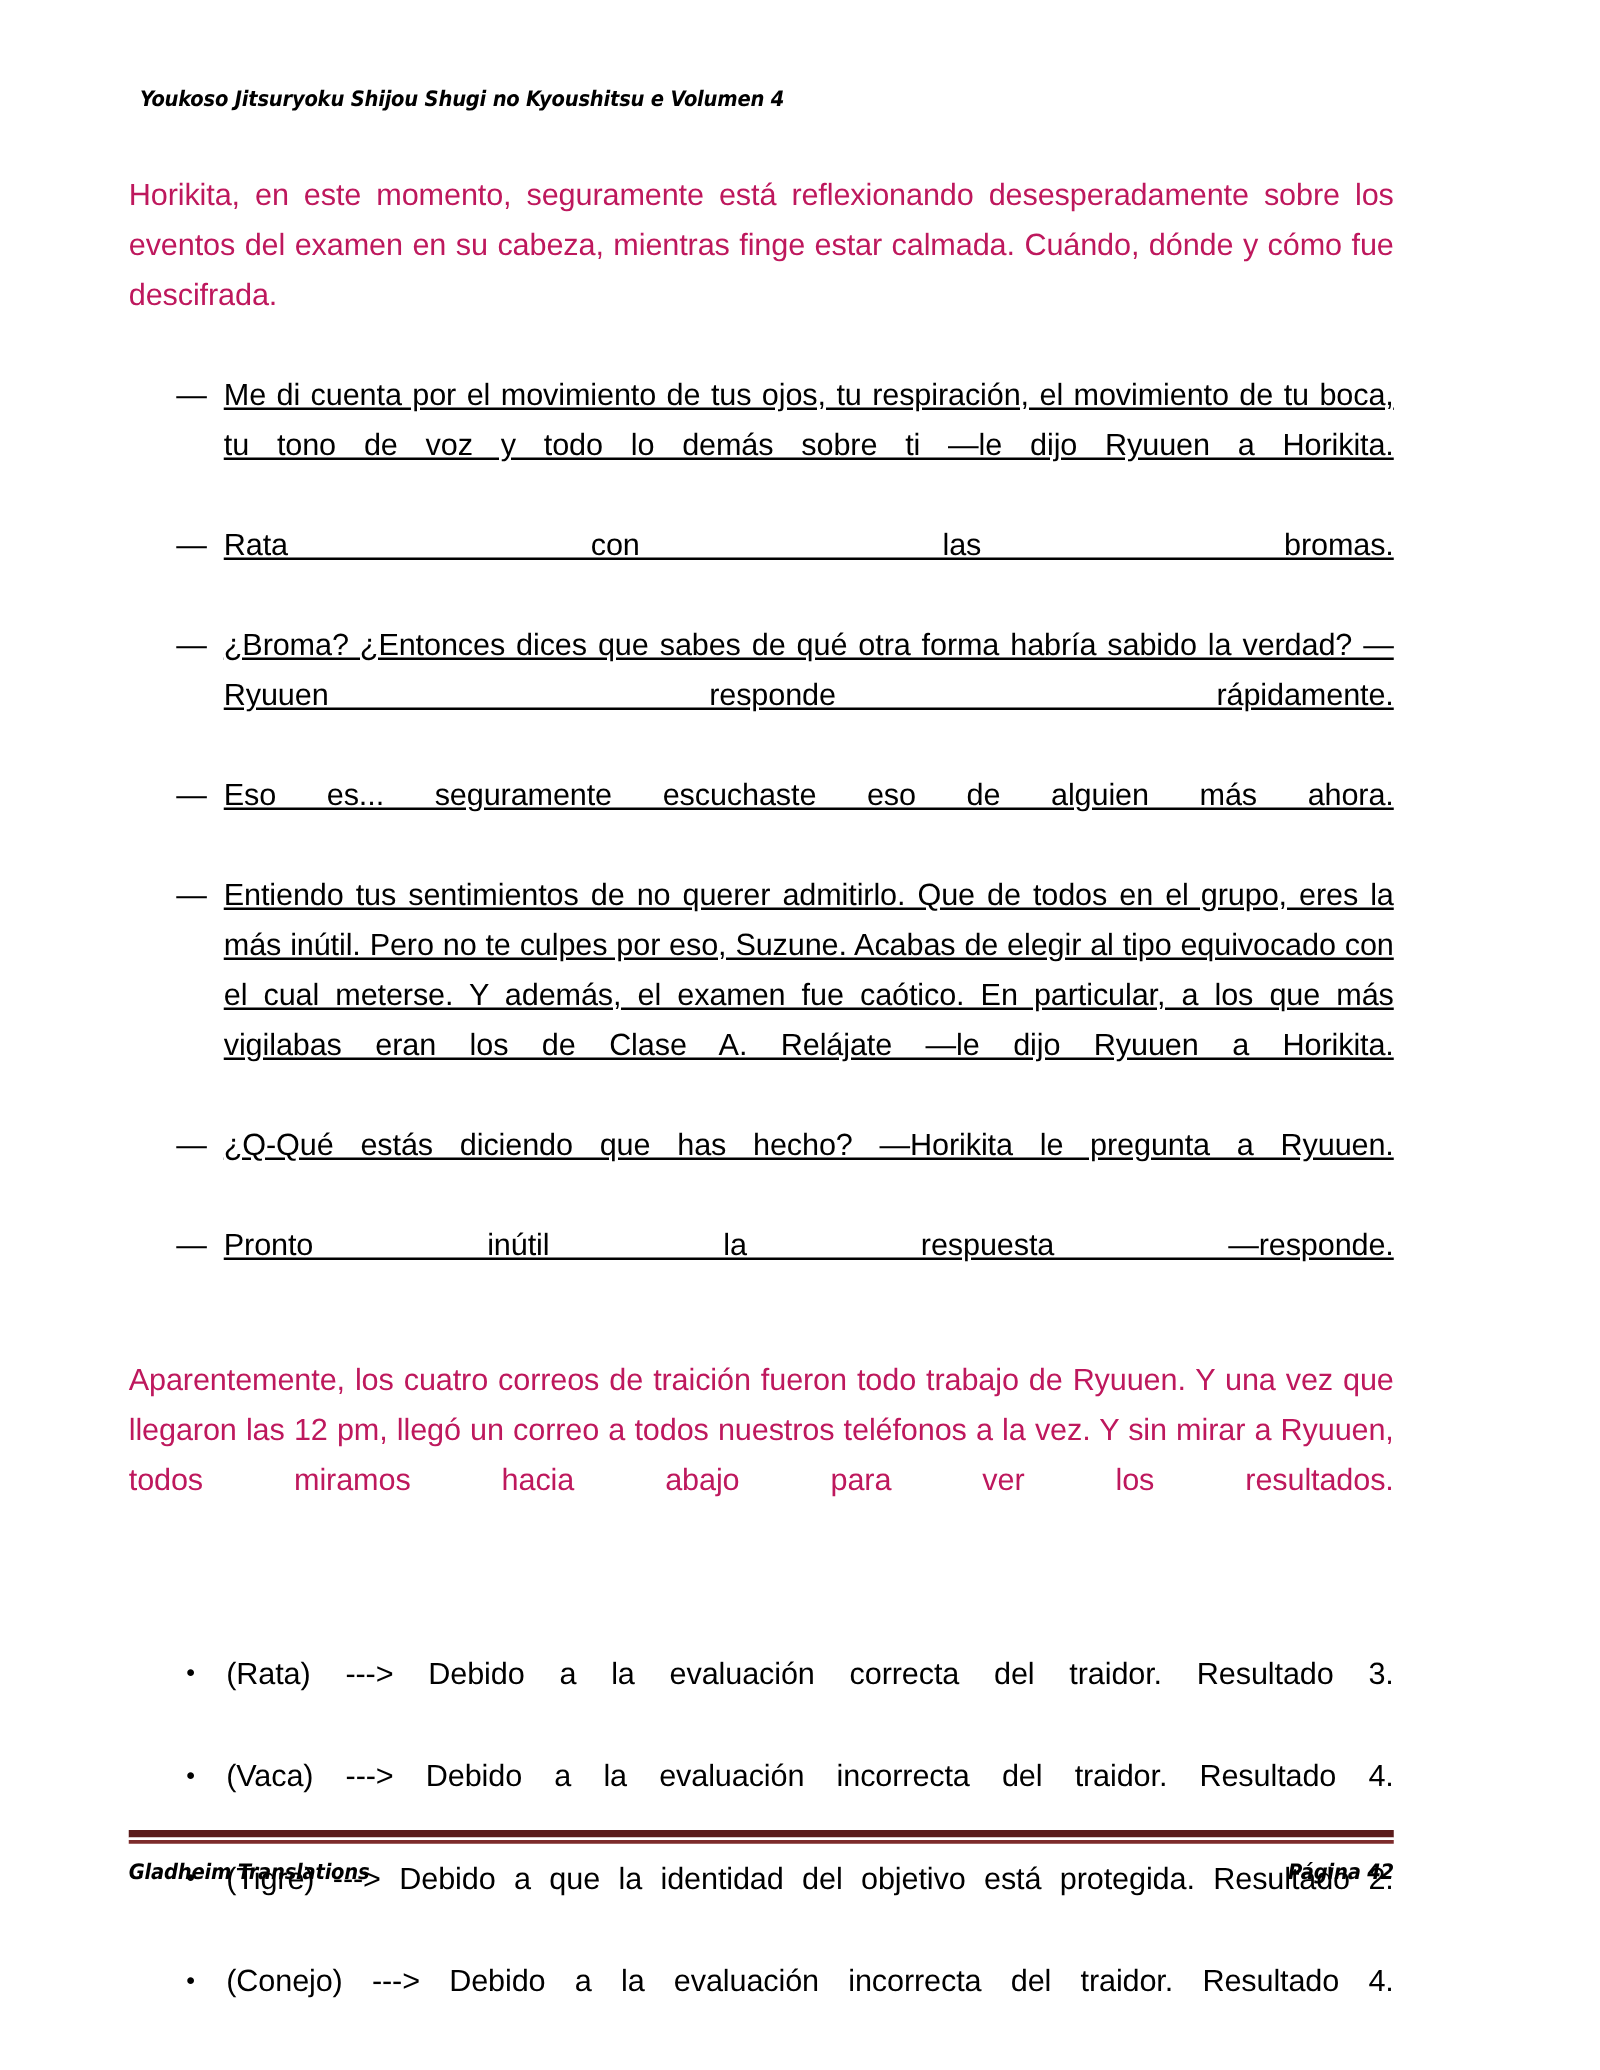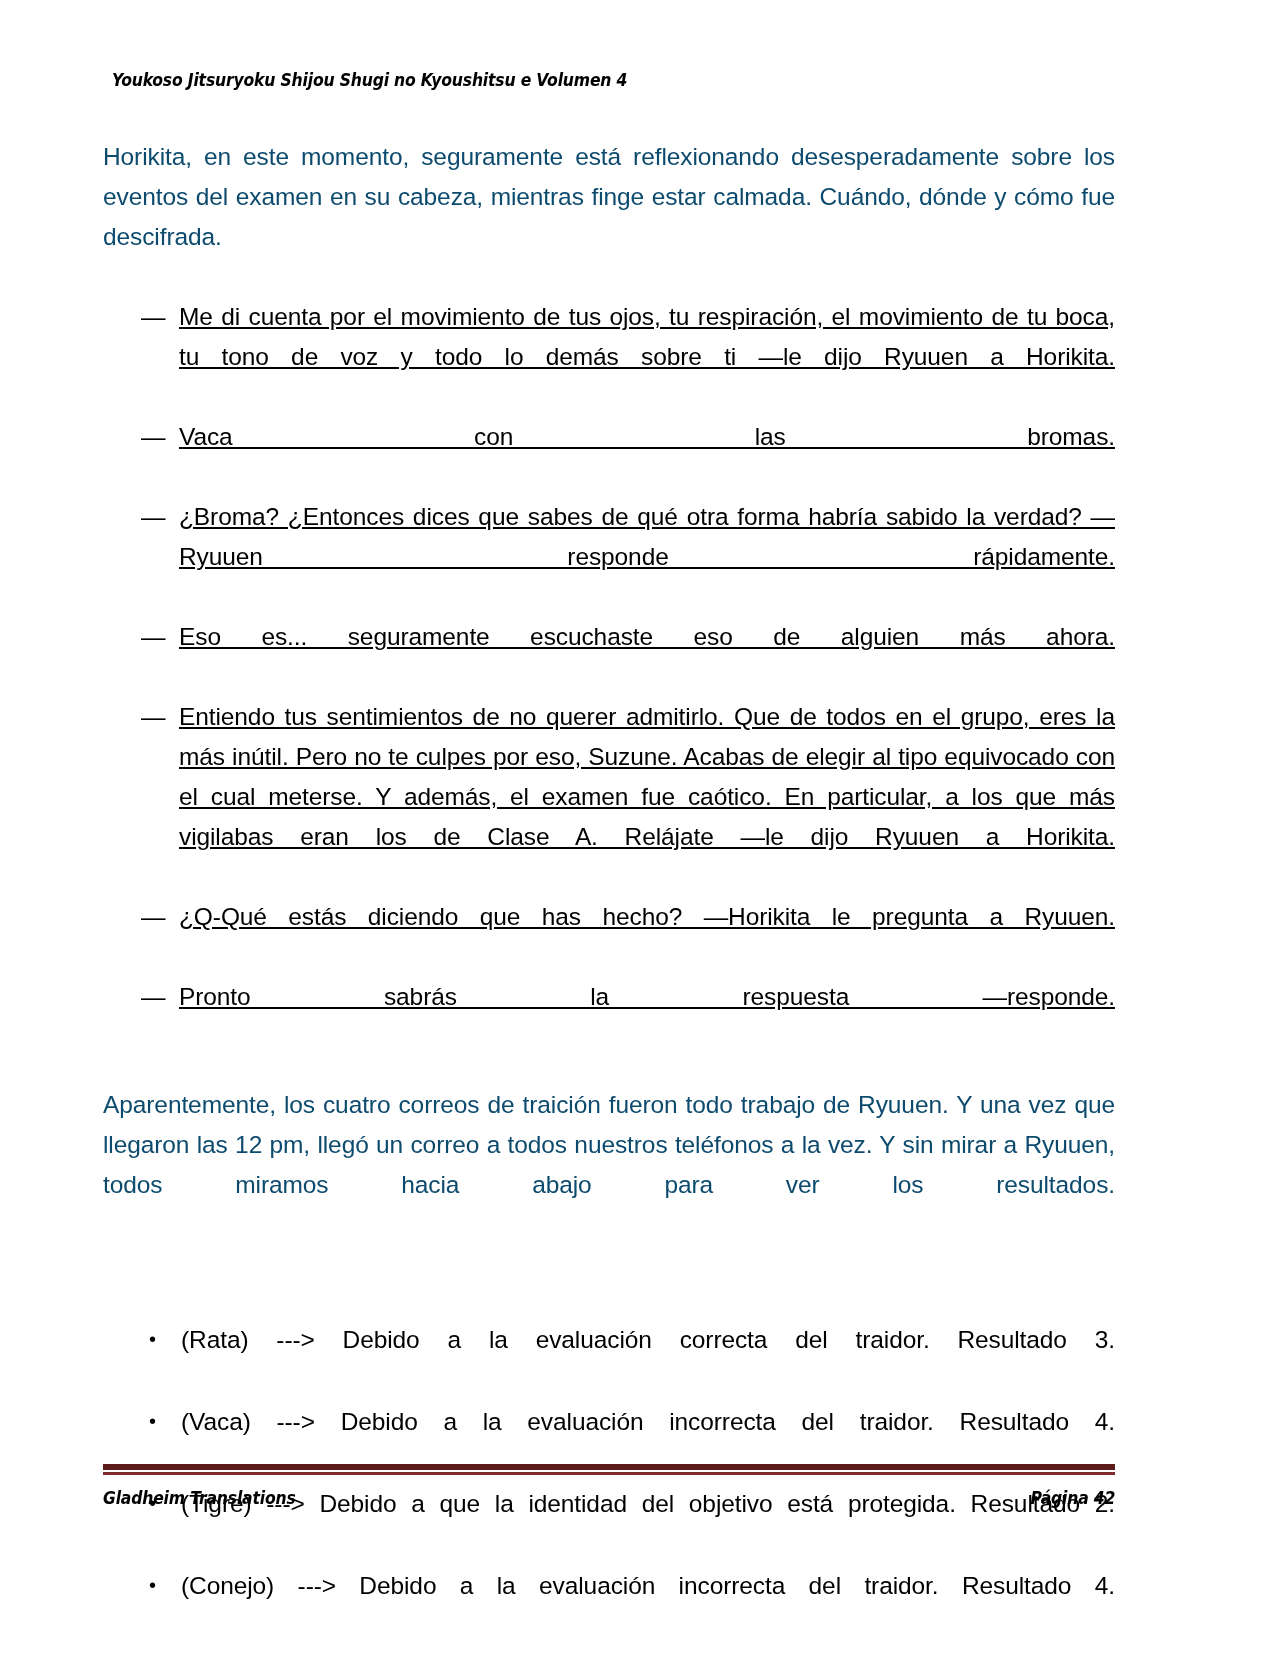--- a/index.html
+++ b/index.html
@@ -46,21 +46,21 @@
     top: 137px;
     width: 1012px;
   }
 
   p.body-par {
     margin: 0 0 0 0;
     font-size: 24.5px;
     line-height: 40px;
     text-align: justify;
     text-justify: inter-word;
-    color: #0c4a6e;
+    color: #be185d;
     letter-spacing: -0.1px;
   }
 
   .spacer-lg { height: 28px; }
   .spacer-xl { height: 74px; }
 
   
   ul.dash-list {
     list-style: none;
     margin: 0;
@@ -174,41 +174,41 @@
 
     <p class="body-par nolaststretch">Horikita, en este momento, seguramente está reflexionando desesperadamente sobre los eventos del examen en su cabeza, mientras finge estar calmada. Cuándo, dónde y cómo fue descifrada.</p>
 
     <ul class="dash-list">
       <li>
         <span class="dash-marker">—</span>
         <span class="dash-text nolaststretch">Me di cuenta por el movimiento de tus ojos, tu respiración, el movimiento de tu boca, tu tono de voz y todo lo demás sobre ti —le dijo Ryuuen a Horikita.</span>
       </li>
       <li>
         <span class="dash-marker">—</span>
-        <span class="dash-text nolaststretch">Vaca con las bromas.</span>
+        <span class="dash-text nolaststretch">Rata con las bromas.</span>
       </li>
       <li>
         <span class="dash-marker">—</span>
         <span class="dash-text nolaststretch">¿Broma? ¿Entonces dices que sabes de qué otra forma habría sabido la verdad? —Ryuuen responde rápidamente.</span>
       </li>
       <li>
         <span class="dash-marker">—</span>
         <span class="dash-text nolaststretch">Eso es... seguramente escuchaste eso de alguien más ahora.</span>
       </li>
       <li>
         <span class="dash-marker">—</span>
         <span class="dash-text nolaststretch">Entiendo tus sentimientos de no querer admitirlo. Que de todos en el grupo, eres la más inútil. Pero no te culpes por eso, Suzune. Acabas de elegir al tipo equivocado con el cual meterse. Y además, el examen fue caótico. En particular, a los que más vigilabas eran los de Clase A. Relájate —le dijo Ryuuen a Horikita.</span>
       </li>
       <li>
         <span class="dash-marker">—</span>
         <span class="dash-text nolaststretch">¿Q-Qué estás diciendo que has hecho? —Horikita le pregunta a Ryuuen.</span>
       </li>
       <li>
         <span class="dash-marker">—</span>
-        <span class="dash-text nolaststretch">Pronto sabrás la respuesta —responde.</span>
+        <span class="dash-text nolaststretch">Pronto inútil la respuesta —responde.</span>
       </li>
     </ul>
 
     <div class="spacer-lg"></div>
 
     <p class="body-par nolaststretch">Aparentemente, los cuatro correos de traición fueron todo trabajo de Ryuuen. Y una vez que llegaron las 12 pm, llegó un correo a todos nuestros teléfonos a la vez. Y sin mirar a Ryuuen, todos miramos hacia abajo para ver los resultados.</p>
 
     <div class="spacer-xl"></div>
 
     <ul class="bullet-list">

